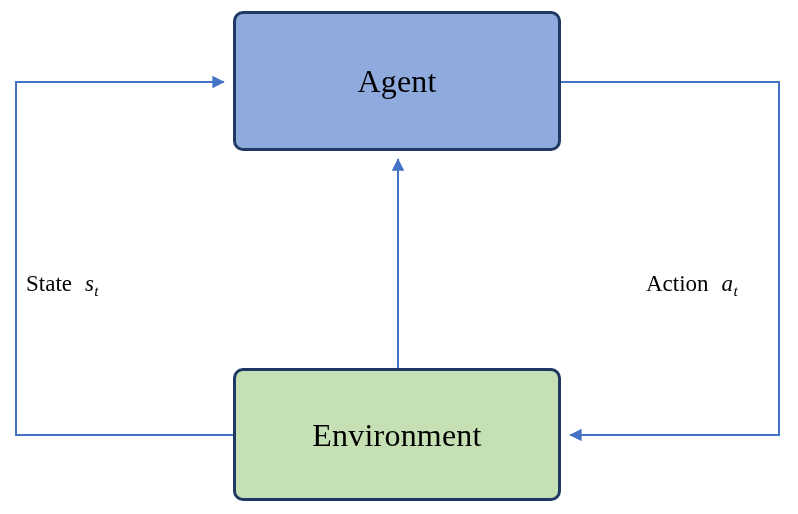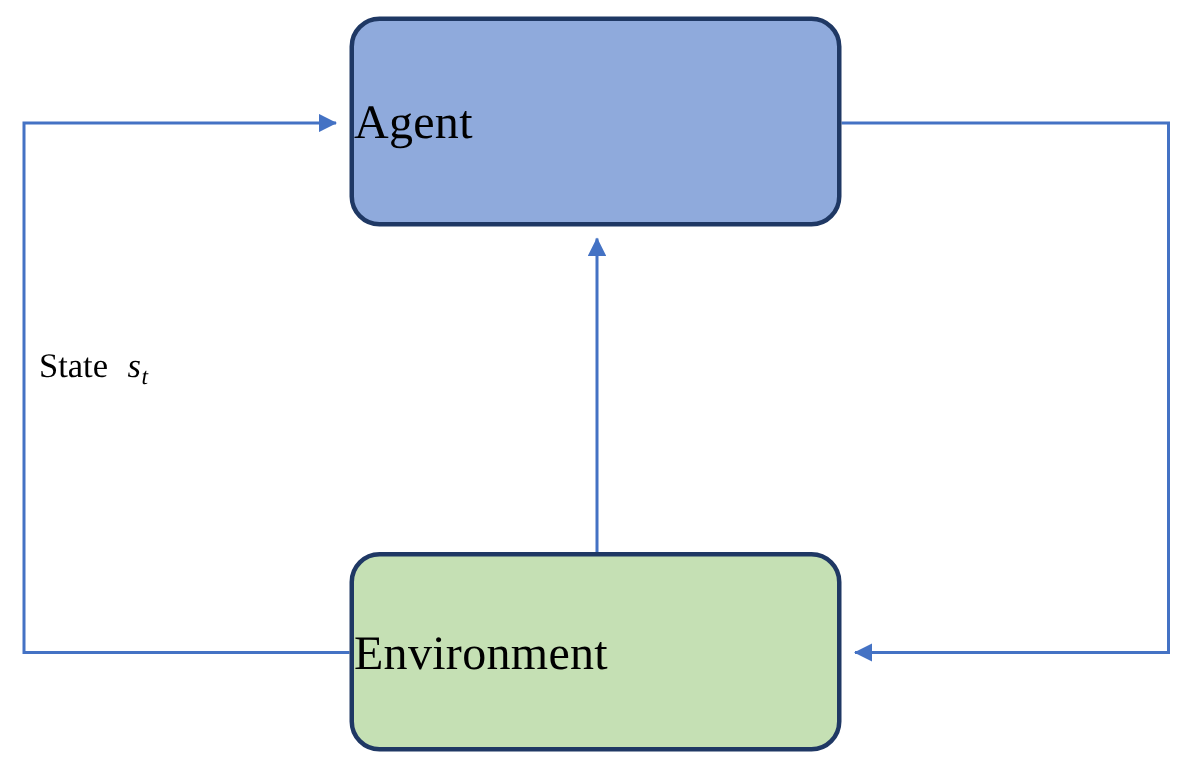--- a/index.html
+++ b/index.html
@@ -19,23 +19,24 @@
     position: absolute;
     left: 0;
     top: 0;
     width: 798px;
     height: 514px;
   }
   .node {
     position: absolute;
     box-sizing: border-box;
     border: 3px solid #1F3864;
-    border-radius: 20px;
+    border-radius: 10px;
     display: flex;
     align-items: center;
+    justify-content: center;
   }
   .node-label {
     font-family: "Liberation Serif", "DejaVu Serif", serif;
     font-size: 32px;
     color: #000000;
     line-height: 1;
     letter-spacing: 0.2px;
   }
   #agent-node {
     left: 233px;
@@ -49,20 +50,21 @@
     width: 328px;
     height: 133px;
   }
   .edge-label {
     position: absolute;
     font-family: "Liberation Serif", "DejaVu Serif", serif;
     font-size: 23px;
     color: #000000;
     white-space: nowrap;
     line-height: 1;
+    margin-top: 40px;
   }
   .sym {
     font-style: italic;
     font-family: "Liberation Serif", "DejaVu Serif", serif;
   }
   .sym sub {
     font-style: italic;
     font-size: 0.68em;
     vertical-align: baseline;
     position: relative;
@@ -108,14 +110,17 @@
 
   <div id="environment-node" class="node" style="background:#C5E0B4;">
     <span class="node-label">Environment</span>
   </div>
 
   <div id="state-label" class="edge-label">
     <span>State</span><span class="gap"></span><span class="sym"><span>s</span><sub>t</sub></span>
   </div>
 
 
+  <div id="action-label" class="edge-label">
+    <span>Action</span><span class="gap"></span><span class="sym"><span>a</span><sub>t</sub></span>
+  </div>
 
 </div>
 
 </body></html>

